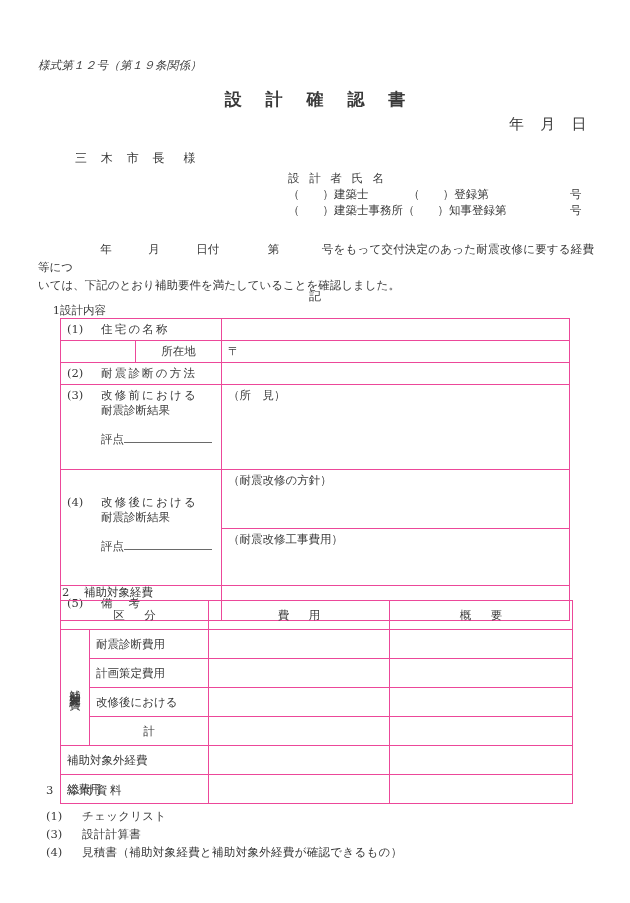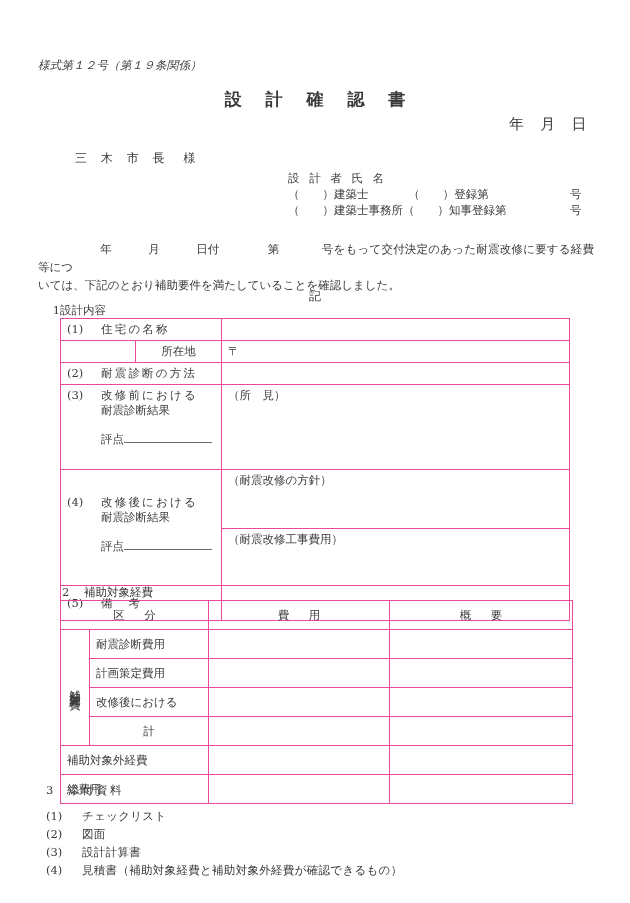--- a/index.html
+++ b/index.html
@@ -329,23 +329,20 @@
     </table>
 
   <div class="attach">
     <div class="t">
       <span class="n">3</span><span class="sp-wide">添付資料</span>
     </div>
     <div class="item">
       <span class="no">(1)</span><span class="tx sp-wide">チェックリスト</span>
     </div>
     <div class="item">
-      <span class="no">(2)</span><span class="tx">図面</span>
-    </div>
-    <div class="item">
       <span class="no">(3)</span><span class="tx">設計計算書</span>
     </div>
     <div class="item">
       <span class="no">(4)</span><span class="tx">見積書（補助対象経費と補助対象外経費が確認できるもの）</span>
     </div>
   </div>
 
 </div>
 
 </body></html>

